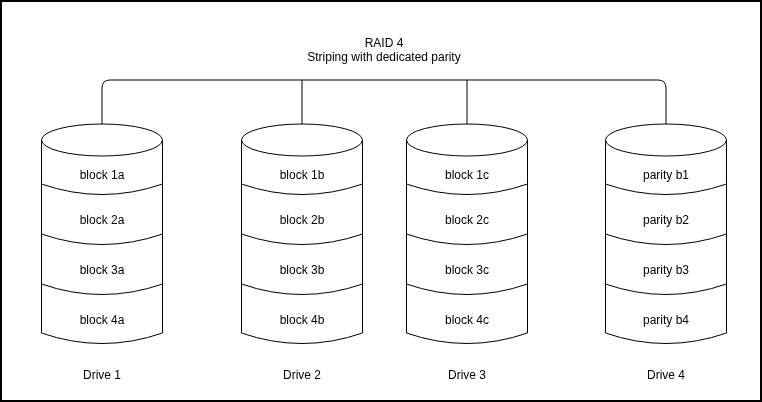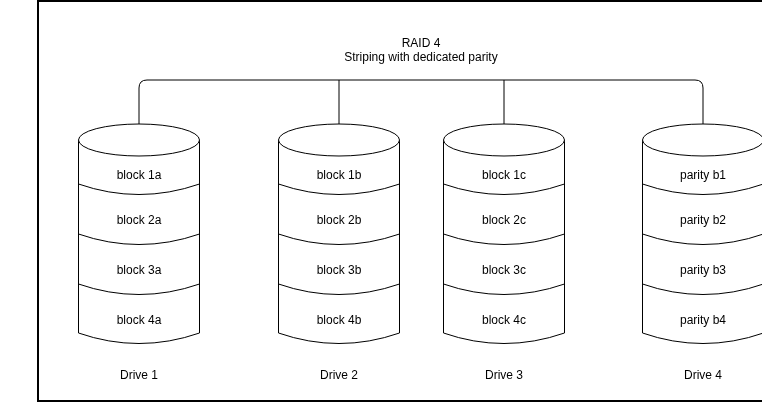--- a/index.html
+++ b/index.html
@@ -8,21 +8,20 @@
     background: #ffffff;
     width: 762px;
     height: 402px;
     overflow: hidden;
     font-family: "Liberation Sans", sans-serif;
   }
   .diagram-wrap {
     width: 644px;
     height: 402px;
     position: relative;
-    padding-left: 37px;
   }
   svg { display: block; }
   .frame {
     fill: #ffffff;
     stroke: #000000;
     stroke-width: 2;
   }
   .title-text {
     font-family: "Liberation Sans", sans-serif;
     font-size: 12px;

